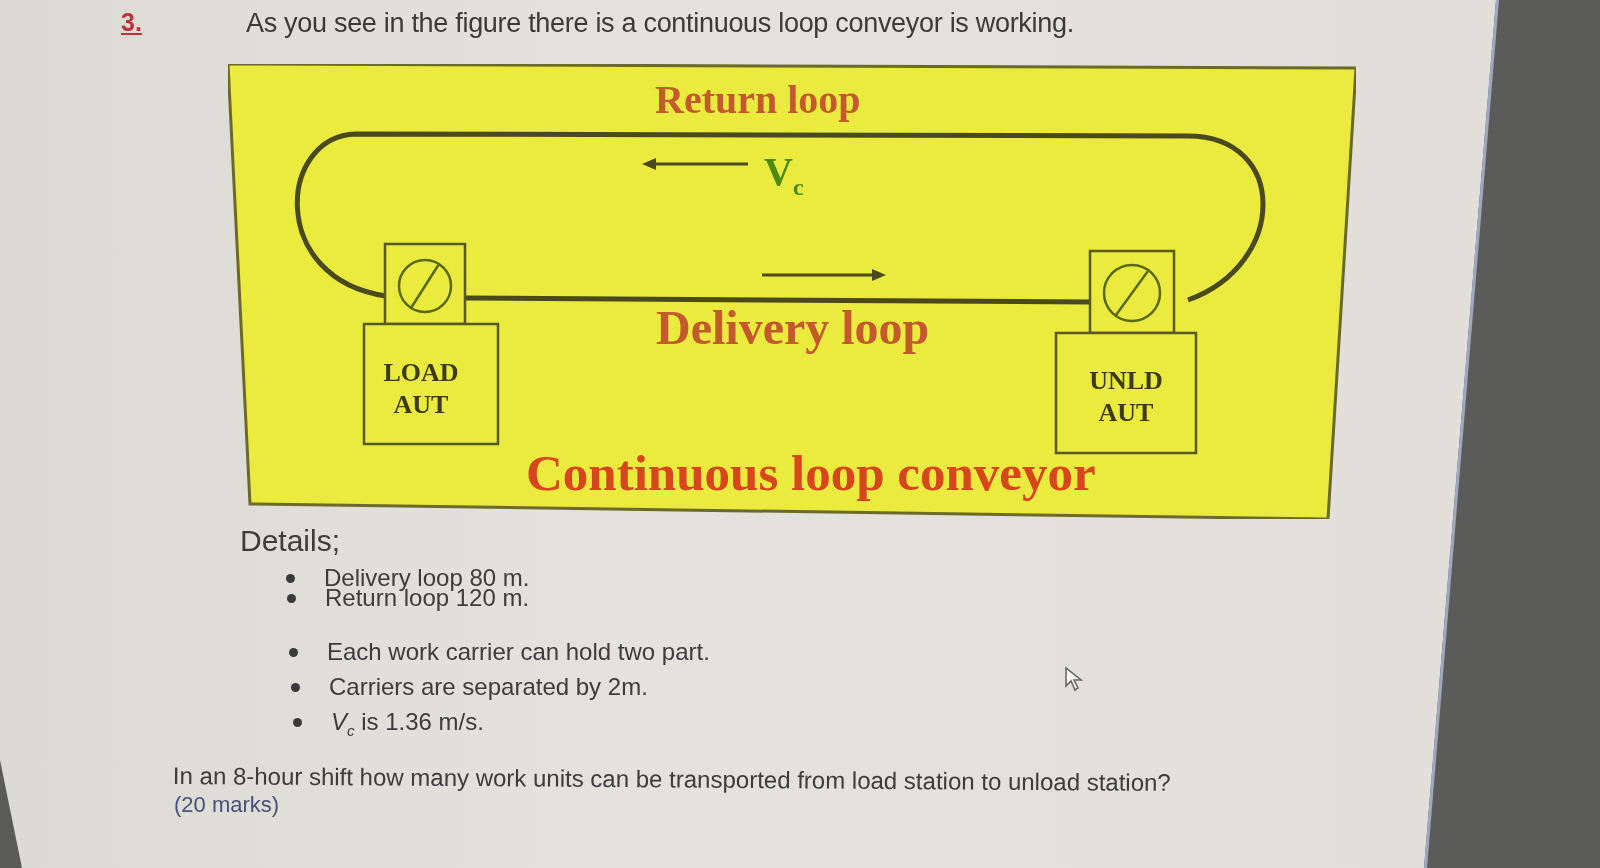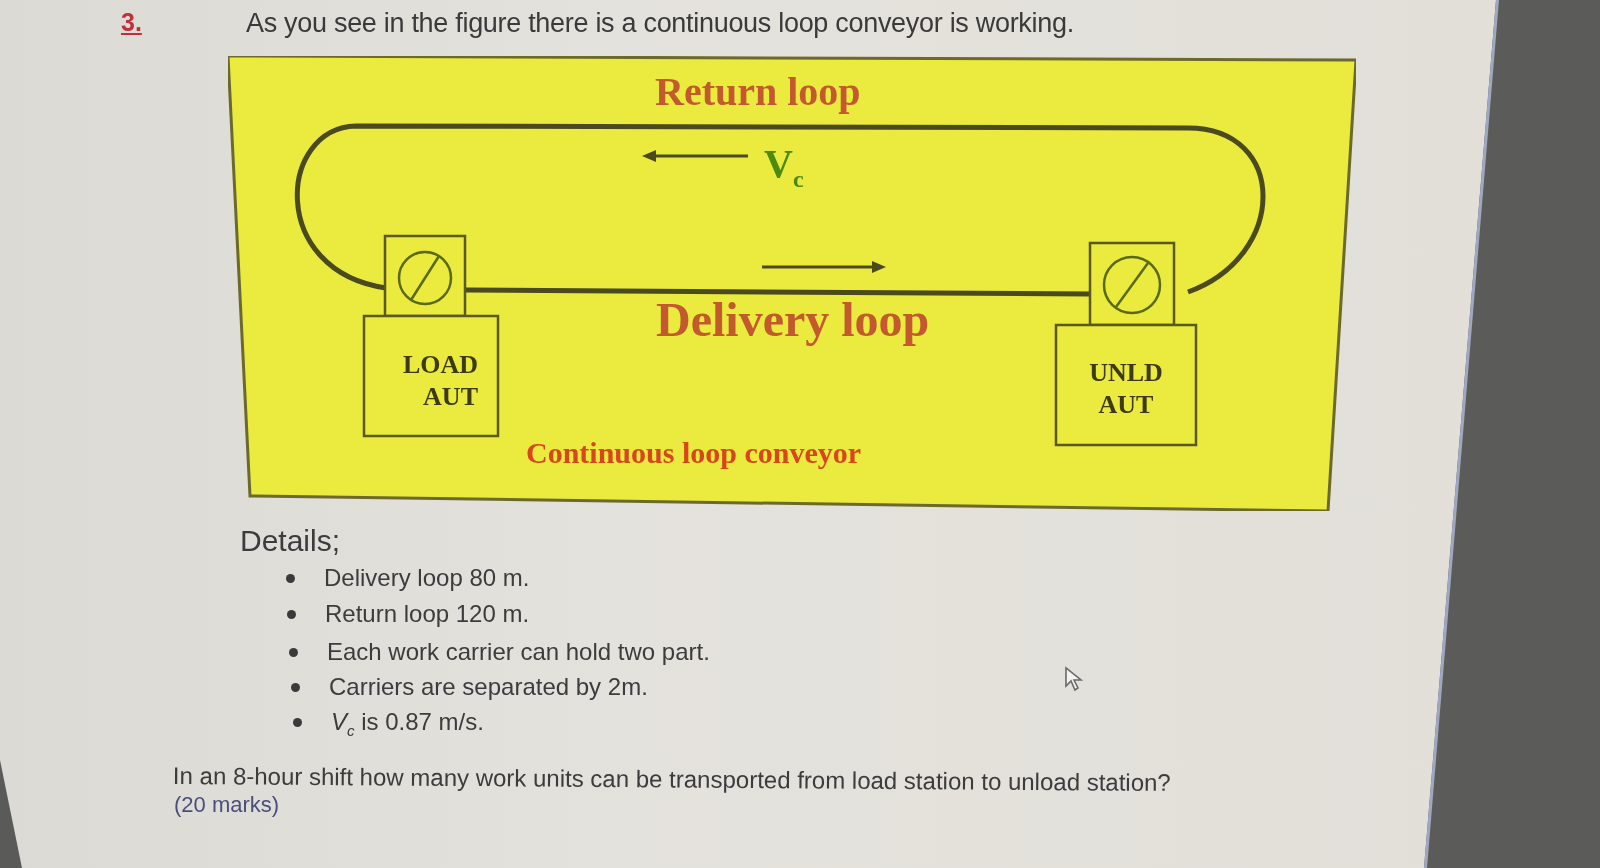--- a/index.html
+++ b/index.html
@@ -25,33 +25,33 @@
   .q-number {
     position: absolute; left: 121px; top: 8px;
     font-family: "Liberation Sans", sans-serif; font-weight: bold;
     font-size: 25px; color: #c0303a; text-decoration: underline;
   }
   .q-intro {
     position: absolute; left: 210px; top: 8px;
     font-size: 27px; color: #3a3a3a; letter-spacing: -0.3px; margin-left: 36px;
   }
   .diagram {
-    position: absolute; left: 228px; top: 56px;
+    position: absolute; left: 228px; top: 64px;
     width: 1128px; height: 455px;
   }
   .diagram svg { position: absolute; left: 0; top: 0; }
   .lbl {
     position: absolute; font-family: "Liberation Serif", serif; font-weight: bold;
     white-space: nowrap;
   }
   .lbl-return { left: 427px; top: 12px; font-size: 40px; color: #c25a2e; }
   .lbl-vc { left: 536px; top: 84px; font-size: 40px; color: #4d8a12; }
   .lbl-vc sub { font-size: 24px; vertical-align: -10px; }
   .lbl-delivery { left: 428px; top: 236px; font-size: 48px; color: #c25a2e; }
-  .lbl-conveyor { left: 298px; top: 380px; font-size: 30px; color: #d8461e; }
+  .lbl-conveyor { left: 298px; top: 380px; font-size: 51px; color: #d8461e; }
   .station-text {
     position: absolute; font-family: "Liberation Serif", serif; font-weight: bold;
     font-size: 26px; color: #3d3a16; text-align: center; line-height: 32px;
   }
   .details-title {
     position: absolute; left: 240px; top: 524px; font-size: 30px; color: #3c3c3c;
   }
   .details-list { position: absolute; left: 0; top: 0; }
   .detail-item {
     position: absolute; font-size: 24px; color: #3c3c3c; white-space: nowrap;
@@ -105,51 +105,51 @@
     <circle cx="904" cy="229" r="28" fill="none" stroke="#5a6a14" stroke-width="2.5"></circle>
     <line x1="888" y1="251" x2="920" y2="207" stroke="#5a6a14" stroke-width="2.5"></line>
     <rect x="828" y="269" width="140" height="120" fill="#eaea3f" stroke="#5a5a20" stroke-width="2.5"></rect>
   </svg>
 
   <div class="lbl lbl-return">Return loop</div>
   <div class="lbl lbl-vc"><span>V</span><sub>c</sub></div>
   <div class="lbl lbl-delivery">Delivery loop</div>
   <div class="lbl lbl-conveyor">Continuous loop conveyor</div>
 
-  <div class="station-text" style="left:136px; top:293px; width:114px;text-align:right;">
+  <div class="station-text" style="left:136px; top:293px; width:114px;">
     <div>LOAD</div>
     <div>AUT</div>
   </div>
   <div class="station-text" style="left:828px; top:301px; width:140px;">
     <div>UNLD</div>
     <div>AUT</div>
   </div>
 </div>
 
 <div class="details-title">Details;</div>
 <div class="details-list">
   <div class="detail-item" style="left:324px; top:564px;">
     <span class="bullet"></span>
     <span>Delivery loop 80 m.</span>
   </div>
-  <div class="detail-item" style="left:325px; top:600px;">
+  <div class="detail-item" style="left:325px; top:584px;">
     <span class="bullet"></span>
     <span>Return loop 120 m.</span>
   </div>
   <div class="detail-item" style="left:327px; top:638px;">
     <span class="bullet"></span>
     <span>Each work carrier can hold two part.</span>
   </div>
   <div class="detail-item" style="left:329px; top:673px;">
     <span class="bullet"></span>
     <span>Carriers are separated by 2m.</span>
   </div>
   <div class="detail-item" style="left:331px; top:708px;">
     <span class="bullet"></span>
-    <span class="vc-i"><span>V</span><sub>c</sub></span><span> is 0.87 m/s.</span>
+    <span class="vc-i"><span>V</span><sub>c</sub></span><span> is 1.36 m/s.</span>
   </div>
 </div>
 
 <div class="question">In an 8-hour shift how many work units can be transported from load station to unload station?</div>
 <div class="marks">(20 marks)</div>
 
 <svg class="cursor" width="24" height="28" viewBox="0 0 24 28">
   <path d="M2,2 L2,20 L7,15 L11,24 L14,22 L10,14 L17,14 Z" fill="#f4f3ee" stroke="#6a6a6a" stroke-width="1.6"></path>
 </svg>
 

